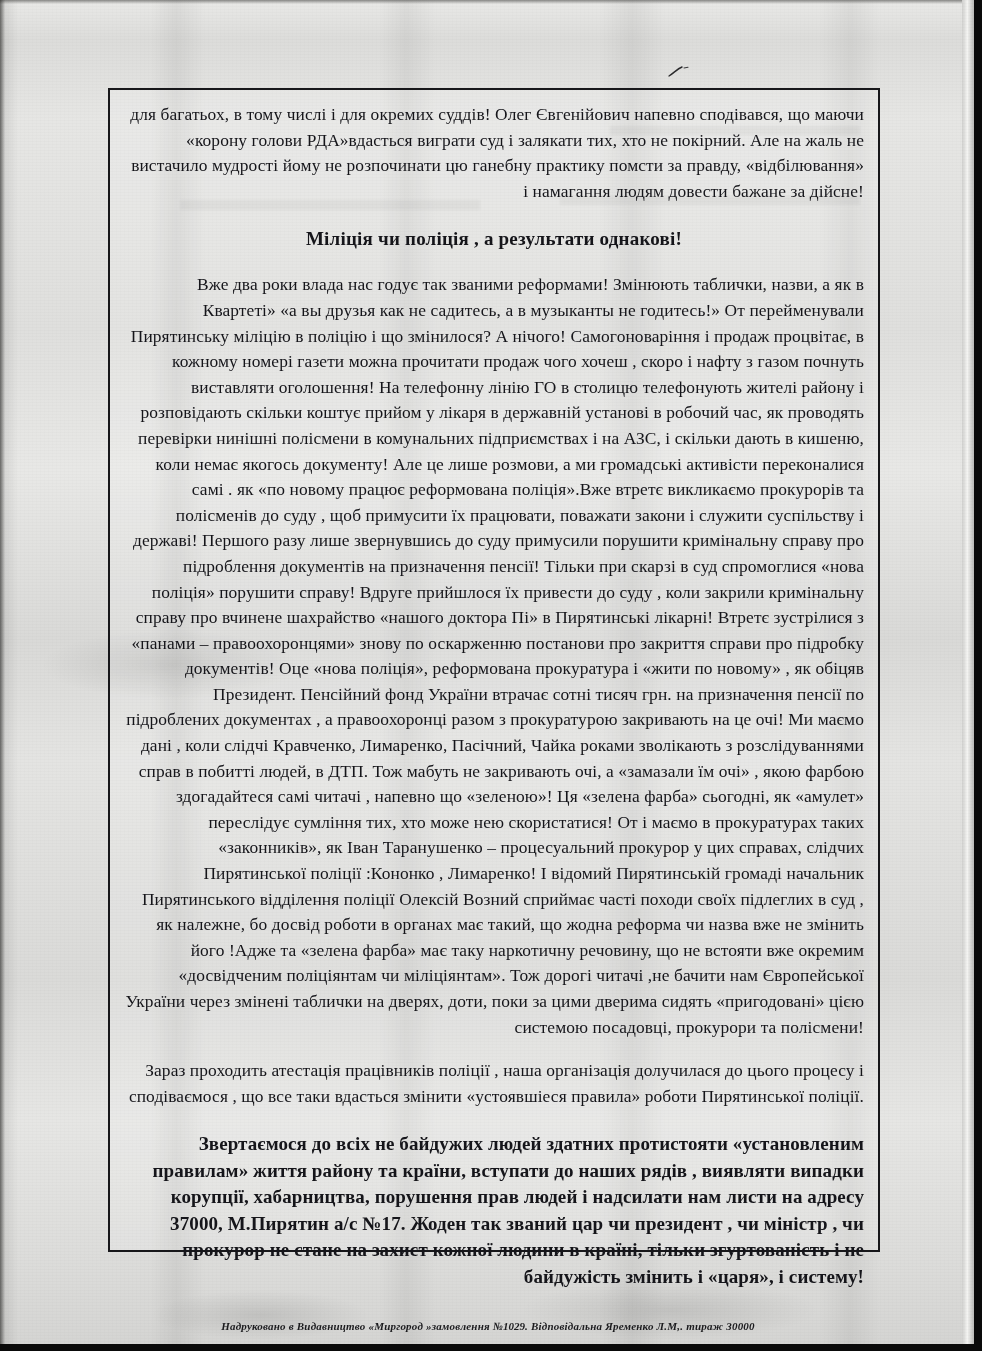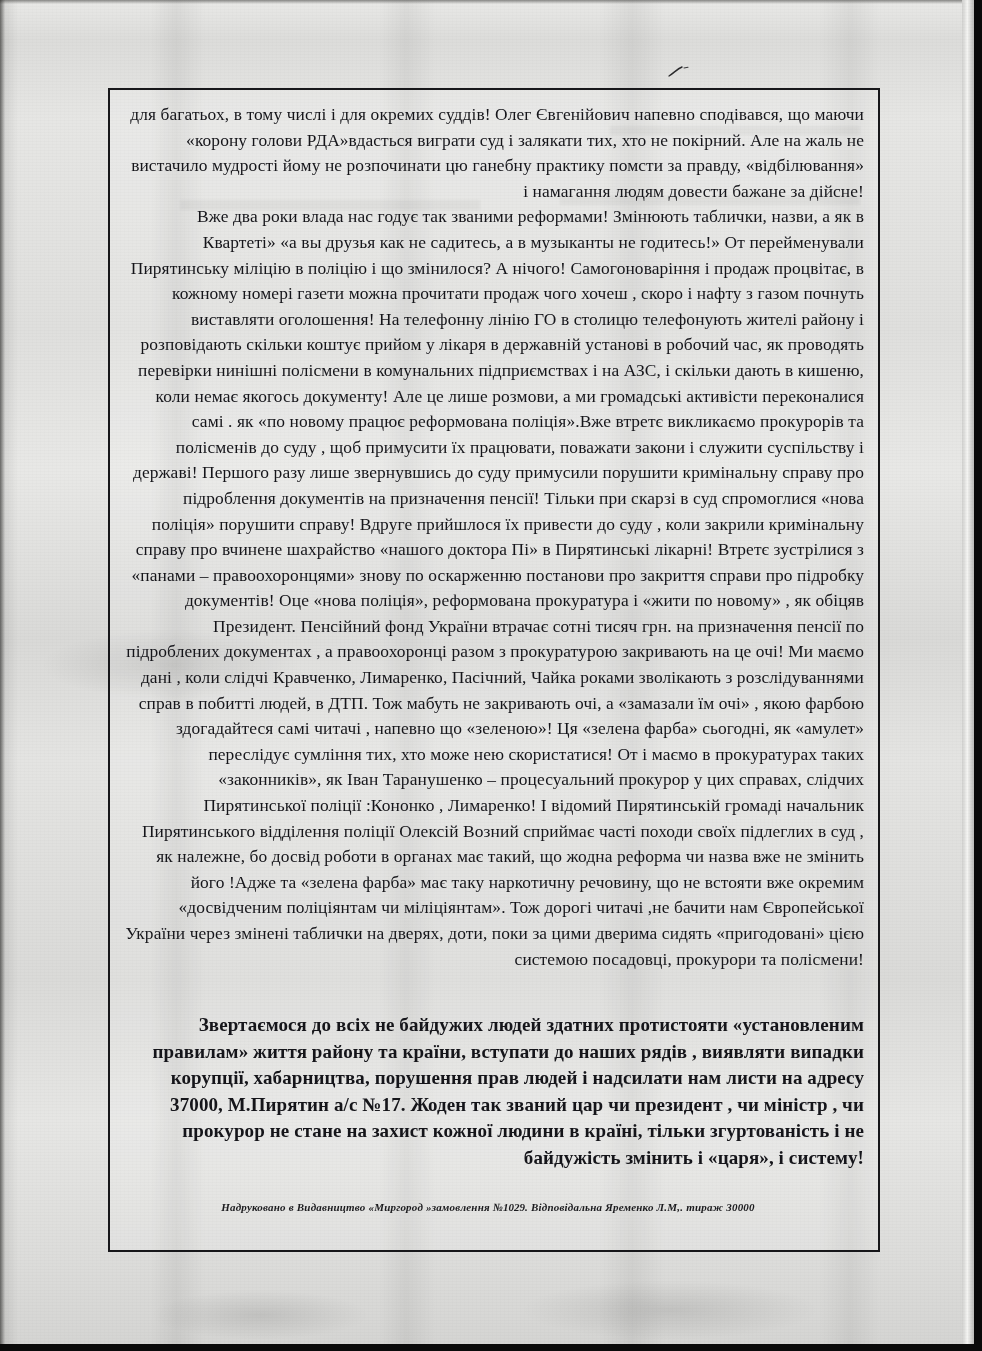--- a/index.html
+++ b/index.html
@@ -196,25 +196,27 @@
 
   <svg class="pen-mark" viewBox="0 0 22 12">
     <path d="M1 10 C 6 7, 9 3, 14 1" stroke="#2a2a2c" stroke-width="1.4" fill="none" stroke-linecap="round"></path>
     <path d="M16 2 L 20 1.2" stroke="#3a3a3c" stroke-width="1.1" fill="none" stroke-linecap="round"></path>
   </svg>
 
   <article class="article">
 
     <p class="para">для багатьох, в тому  числі і для окремих суддів! Олег Євгенійович напевно сподівався, що маючи «корону голови РДА»вдасться виграти суд і залякати тих, хто  не покірний. Але на жаль не вистачило мудрості йому не розпочинати цю ганебну практику помсти за правду, «відбілювання» і намагання людям довести бажане за дійсне!</p>
 
+    <h2 class="headline">Міліція чи поліція , а результати однакові!</h2>
 
     <p class="para para-indent">Вже два роки влада нас годує так званими реформами! Змінюють таблички, назви, а як в Квартеті» «а вы друзья как не садитесь, а в музыканты не годитесь!»  От перейменували Пирятинську міліцію в поліцію і що змінилося? А нічого! Самогоноваріння і продаж процвітає, в кожному номері газети можна прочитати продаж чого хочеш , скоро і нафту з газом почнуть виставляти оголошення! На телефонну лінію ГО в столицю телефонують жителі району і розповідають скільки коштує прийом у лікаря в державній установі в робочий час, як проводять перевірки нинішні полісмени в комунальних підприємствах і на АЗС, і скільки дають в кишеню, коли немає якогось документу! Але це лише розмови, а ми громадські активісти переконалися самі . як «по новому працює  реформована поліція».Вже втретє викликаємо прокурорів та полісменів до суду , щоб примусити їх працювати, поважати закони і служити суспільству і державі! Першого разу лише звернувшись до суду примусили порушити кримінальну справу про підроблення документів на призначення пенсії! Тільки при скарзі в суд спромоглися «нова поліція» порушити справу! Вдруге прийшлося їх привести до суду , коли закрили кримінальну справу про вчинене шахрайство «нашого доктора Пі» в Пирятинські лікарні! Втретє зустрілися з «панами – правоохоронцями» знову по оскарженню постанови про закриття справи про підробку документів! Оце «нова поліція», реформована прокуратура і «жити по новому» , як обіцяв Президент. Пенсійний фонд України втрачає сотні тисяч грн. на призначення пенсії по підроблених документах , а правоохоронці разом з прокуратурою закривають на це очі! Ми маємо дані , коли слідчі Кравченко, Лимаренко, Пасічний, Чайка роками зволікають з розслідуваннями справ в побитті людей, в ДТП. Тож  мабуть не закривають очі, а «замазали їм очі» , якою фарбою здогадайтеся самі читачі , напевно що «зеленою»! Ця «зелена фарба» сьогодні, як  «амулет» переслідує сумління тих, хто може нею скористатися! От і маємо в прокуратурах таких «законників», як Іван Таранушенко – процесуальний прокурор у цих справах, слідчих Пирятинської поліції :Кононко , Лимаренко!  І відомий Пирятинській громаді начальник Пирятинського відділення поліції  Олексій Возний сприймає часті походи своїх підлеглих в суд , як належне, бо досвід роботи в органах має такий, що жодна реформа чи назва вже не змінить його !Адже та «зелена фарба» має таку наркотичну речовину, що не встояти вже окремим «досвідченим поліціянтам чи міліціянтам». Тож дорогі читачі ,не бачити нам Європейської України  через змінені таблички на дверях, доти, поки за цими дверима сидять «пригодовані» цією системою посадовці, прокурори та полісмени!</p>
 
     <div class="gap-sm"></div>
 
+    <p class="para">Зараз проходить атестація працівників поліції , наша організація долучилася до цього процесу і сподіваємося , що все таки вдасться змінити «устоявшіеся правила» роботи Пирятинської поліції.</p>
 
     <div class="gap-md"></div>
 
     <p class="para appeal">Звертаємося до всіх не байдужих людей здатних протистояти «установленим правилам» життя району та країни, вступати до наших рядів , виявляти випадки корупції, хабарництва, порушення прав людей і  надсилати нам листи на адресу 37000, М.Пирятин  а/с №17.  Жоден так званий цар чи президент , чи міністр , чи прокурор не стане на захист кожної людини в країні, тільки згуртованість і не байдужість змінить і «царя», і систему!</p>
 
     <div class="imprint">
       <span>Надруковано в Видавництво «Миргород »замовлення №</span><span class="ord">1029</span><span>. Відповідальна Яременко Л.М,. тираж 30000</span>
     </div>
 
   </article>

